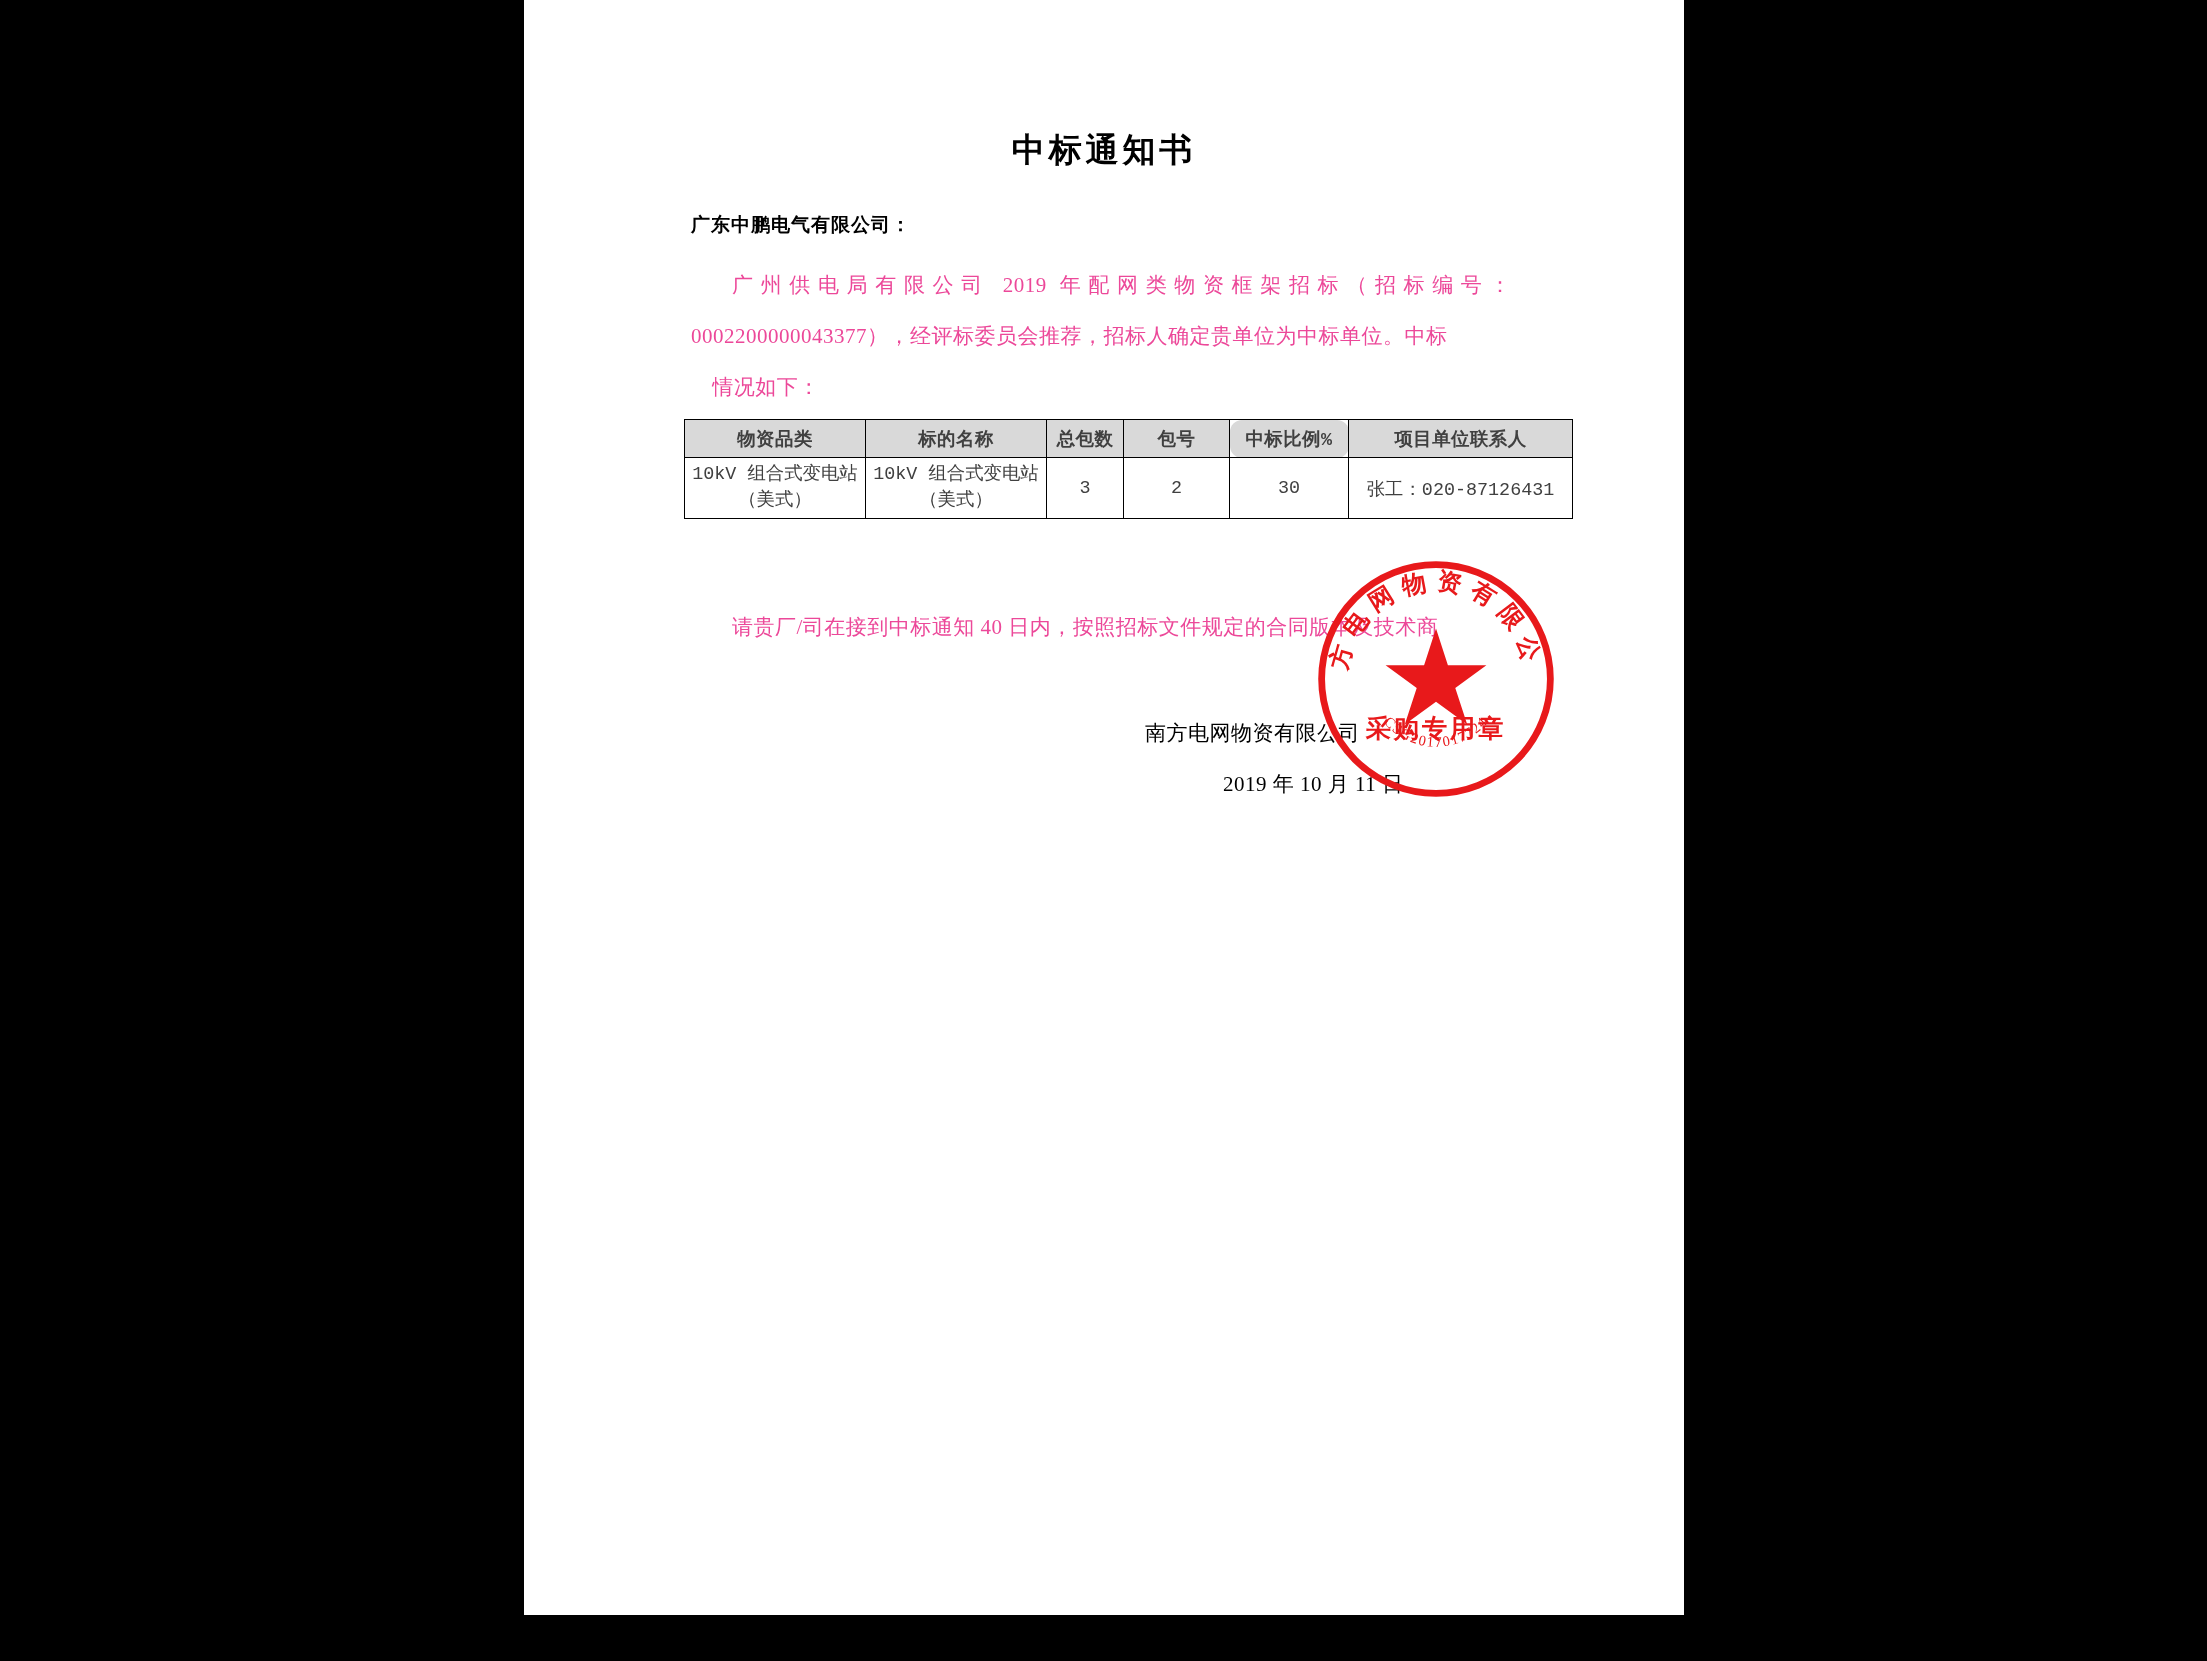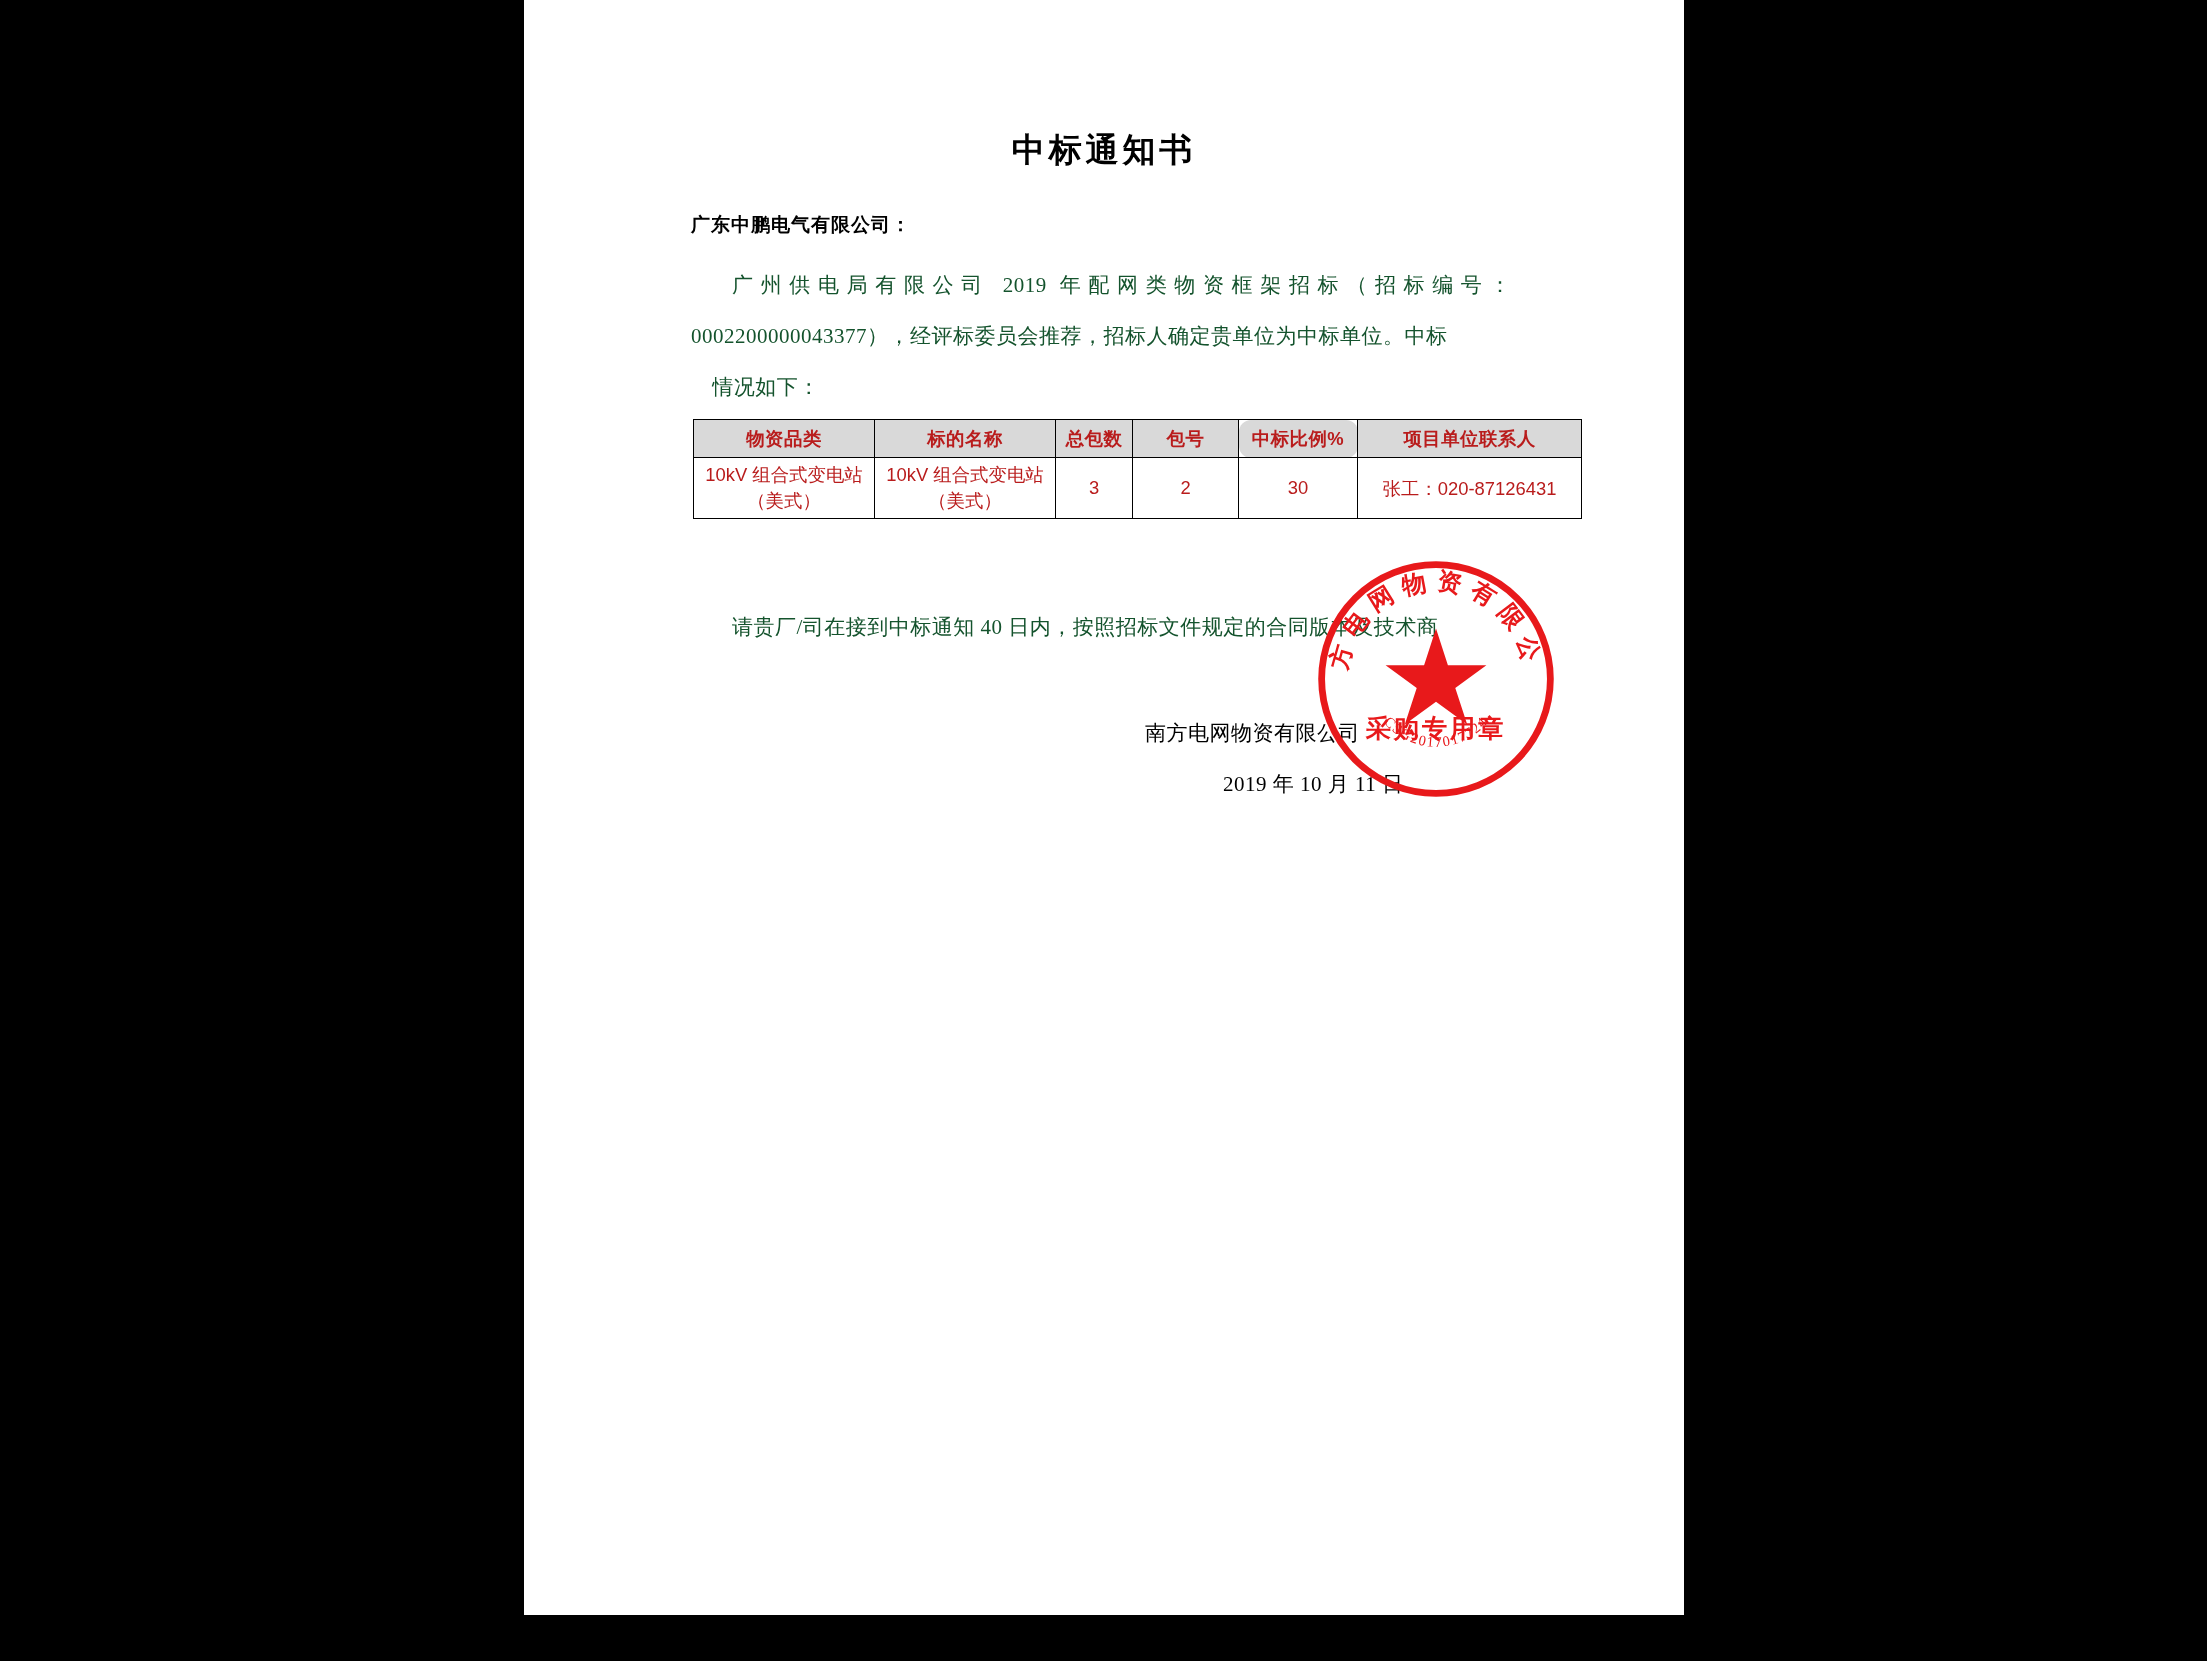--- a/index.html
+++ b/index.html
@@ -43,21 +43,21 @@
     position: absolute;
     left: 167px;
     top: 212px;
     font-size: 19px;
     font-weight: bold;
     letter-spacing: 1px;
     color: #000;
   }
   .para {
     position: absolute;
-    color: #14532d;
+    color: #ec4899;
     font-size: 21px;
     line-height: 51px;
     letter-spacing: 0.5px;
   }
   .para-1 {
     left: 167px;
     top: 260px;
     width: 820px;
   }
   .para-1 .ln {
@@ -73,26 +73,26 @@
     left: 167px;
     top: 602px;
     width: 820px;
   }
   .para-2 .ln {
     display: block;
     white-space: nowrap;
   }
   table.bid-table {
     position: absolute;
-    left: 169px;
+    left: 160px;
     top: 419px;
     border-collapse: collapse;
     font-size: 18.4px;
-    color: #b91c1c;
-    font-family: Liberation Sans, sans-serif;
+    color: #404040;
+    font-family: Liberation Mono, monospace;
   }
   table.bid-table th,
   table.bid-table td {
     border: 1px solid #000;
     text-align: center;
     vertical-align: middle;
     padding: 0;
   }
   table.bid-table th {
     background: #d9d9d9;

